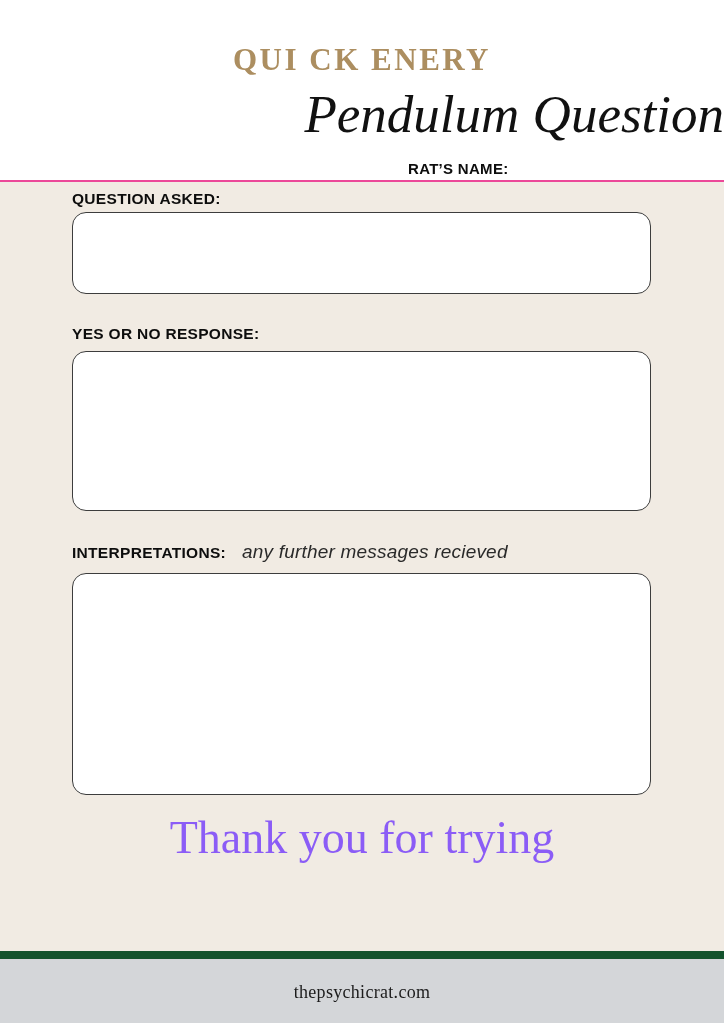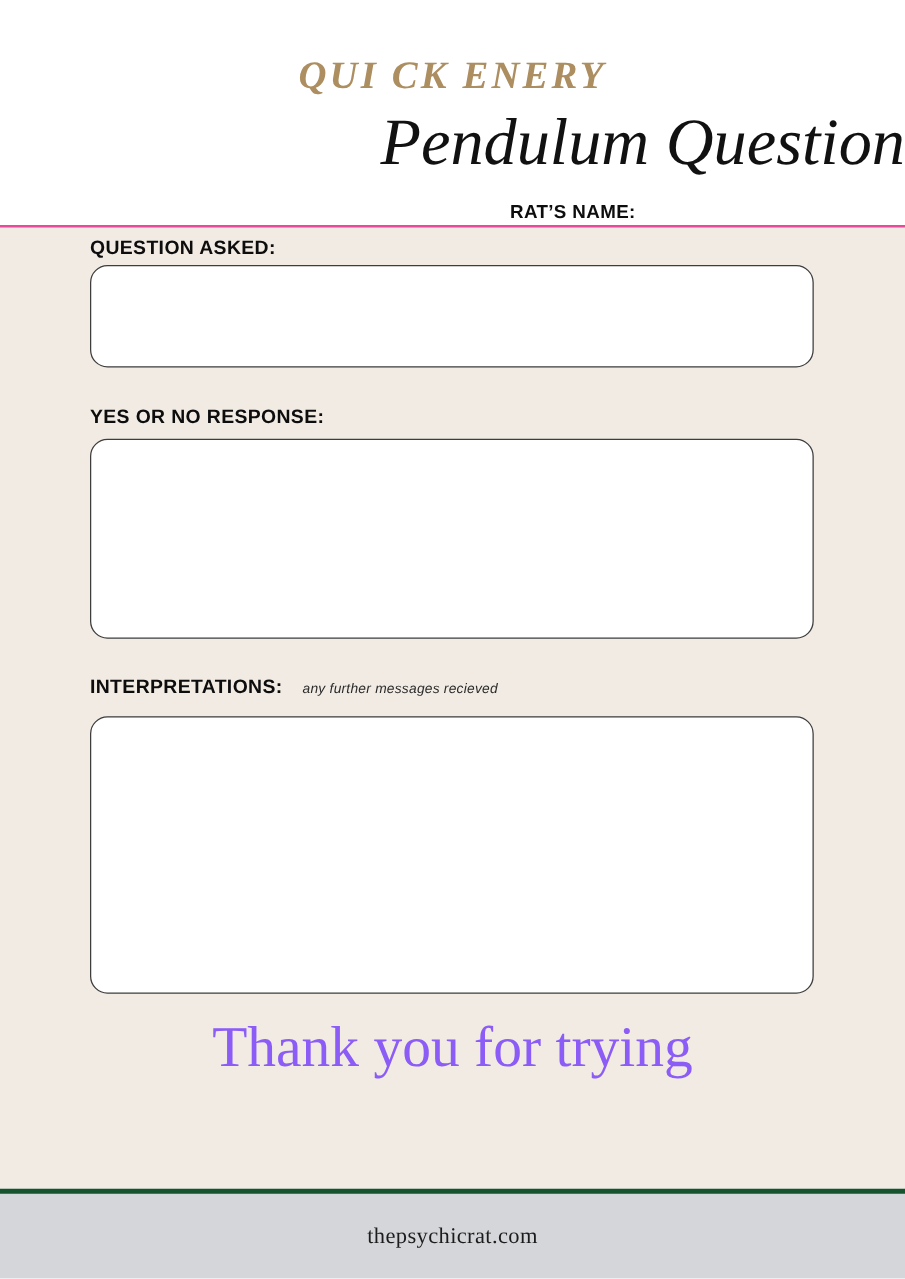--- a/index.html
+++ b/index.html
@@ -16,21 +16,20 @@
   
   .brand-title {
     position: absolute;
     top: 42px; left: 0; right: 0;
     text-align: center;
     font-family: "Liberation Serif", serif;
     font-weight: bold;
     font-size: 31px;
     letter-spacing: 2.5px;
     color: #ac8e60;
-    font-style: italic;
   }
   .main-title {
     position: absolute;
     top: 84px; left: 0; right: 0;
     text-align: right;
     font-family: "Liberation Serif", serif;
     font-style: italic;
     font-weight: normal;
     font-size: 53px;
     color: #111111;
@@ -70,21 +69,21 @@
     letter-spacing: 0.3px;
     color: #0d0d0d;
     white-space: nowrap;
   }
   .label-question { top: 8px; }
   .label-response { top: 143px; text-align: center; }
   .label-interpretations { top: 359px; }
   .label-note {
     font-weight: normal;
     font-style: italic;
-    font-size: 11px;
+    font-size: 19px;
     letter-spacing: 0.2px;
     color: #2a2a2a;
     margin-left: 16px;
   }
   .write-box {
     position: absolute;
     left: 72px;
     width: 579px;
     background: #ffffff;
     border: 1.5px solid #3d3d3d;
@@ -108,21 +107,21 @@
     color: #8b5cf6;
   }
 
   
   .footer {
     position: absolute;
     top: 951px; left: 0;
     width: 724px;
     height: 72px;
     background: #d4d6d9;
-    border-top: 4px solid #14532d;
+    border-top: 8px solid #14532d;
     text-align: center;
   }
   .footer-site {
     display: inline-block;
     margin-top: 23px;
     font-family: "Liberation Serif", serif;
     font-size: 18px;
     letter-spacing: 0.3px;
     color: #1c1c1c;
   }

